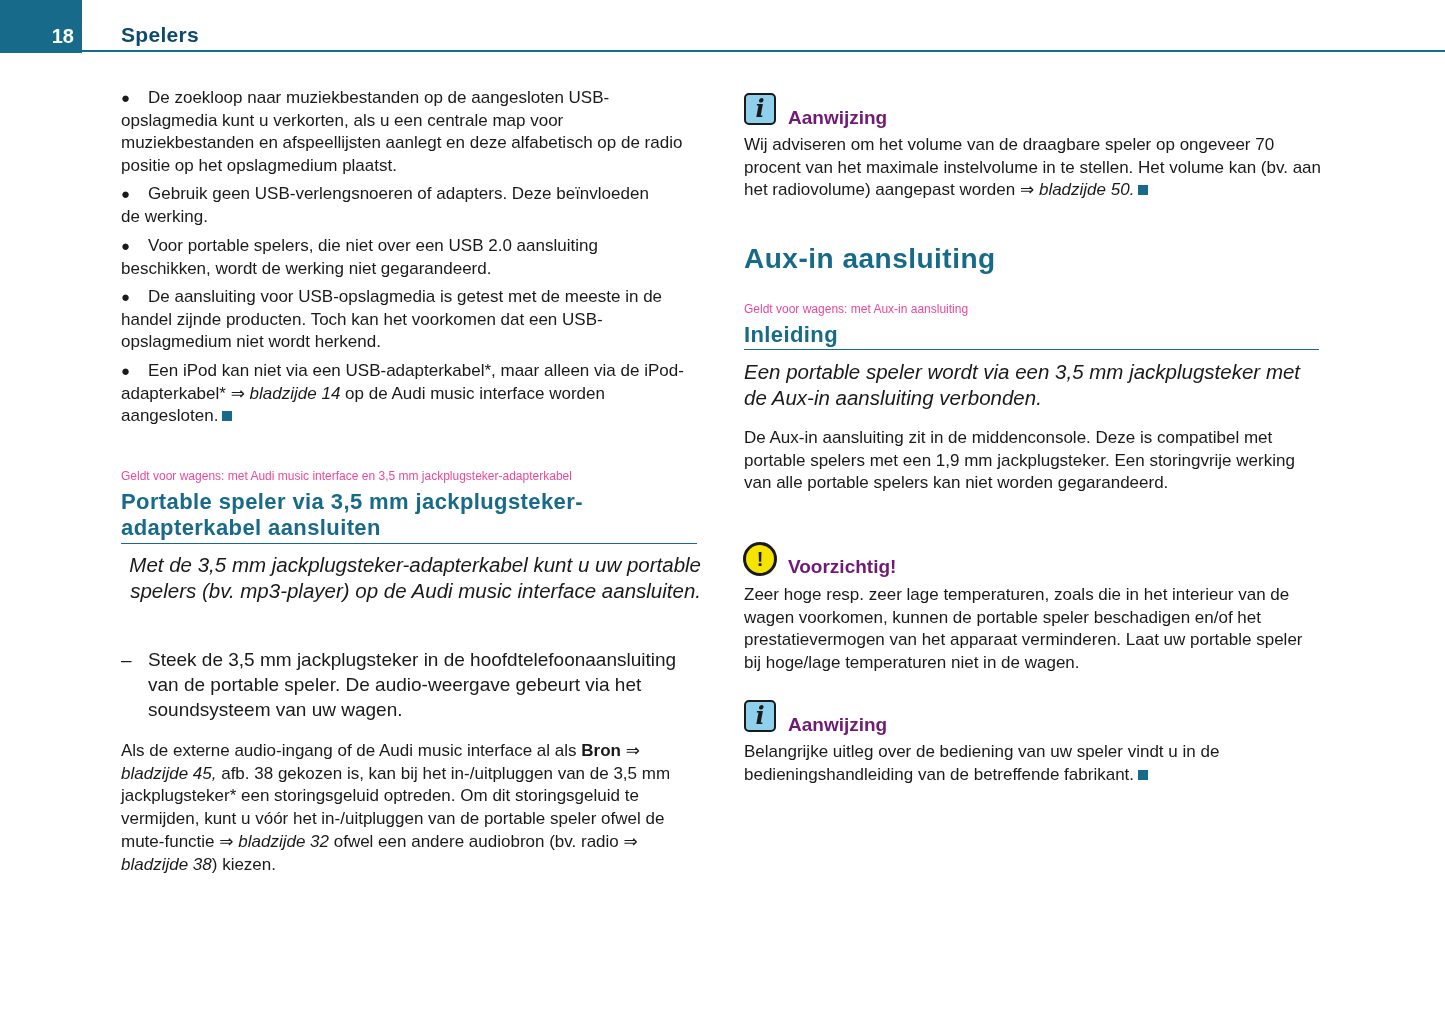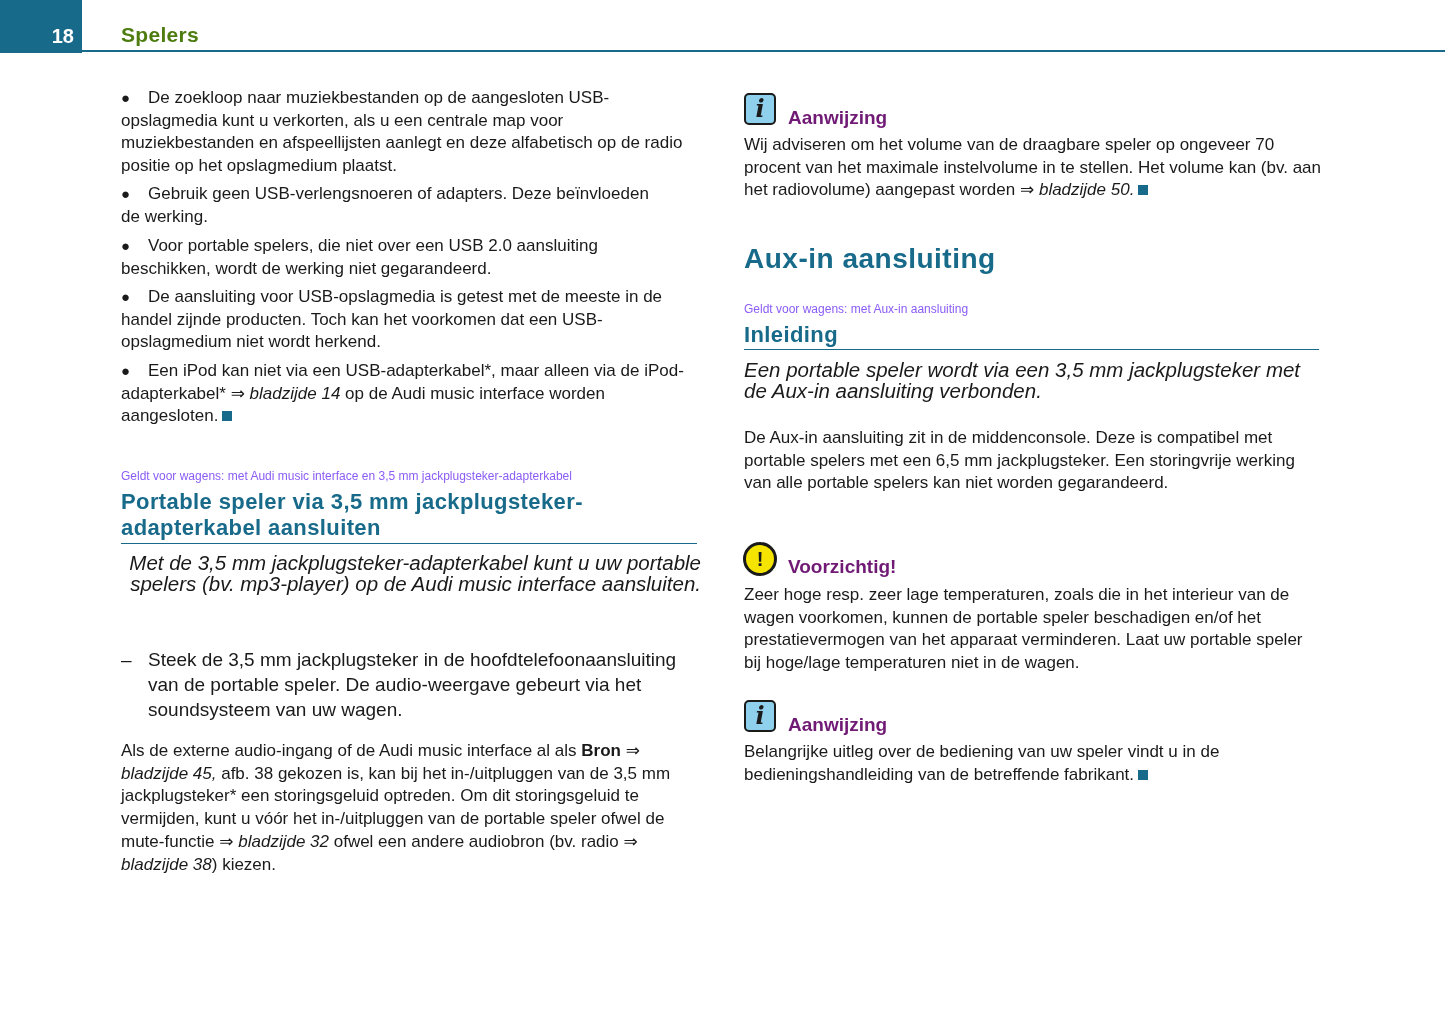--- a/index.html
+++ b/index.html
@@ -11,55 +11,55 @@
     .header-bar {
       position: absolute; left: 0; top: 0; width: 82px; height: 53px;
       background: #176a89;
     }
     .page-number {
       position: absolute; left: 0; top: 25px; width: 74px; text-align: right;
       color: #ffffff; font-weight: bold; font-size: 20px;
     }
     .section-title {
       position: absolute; left: 121px; top: 23px;
-      font-size: 21px; font-weight: bold; color: #4d7c0f; letter-spacing: 0.3px;
+      font-size: 21px; font-weight: bold; color: #0c4a6e; letter-spacing: 0.3px;
     }
     .header-rule {
       position: absolute; left: 82px; top: 50px; width: 1363px; height: 2px;
       background: #176a89;
     }
 
     .para {
       position: absolute; font-size: 17px; line-height: 22.7px;
       color: #1a1a1a; margin: 0;
     }
     .bullet-dot { display: inline-block; width: 27px; font-size: 15px; }
     .end-square {
       display: inline-block; width: 10px; height: 10px; background: #176a89;
       margin-left: 4px; vertical-align: 0px;
     }
     .italic { font-style: italic; }
     .bold { font-weight: bold; }
     .applies {
-      position: absolute; font-size: 12px; color: #8b5cf6;
+      position: absolute; font-size: 12px; color: #ec4899;
     }
     .h2-blue {
       position: absolute; color: #176a89; font-weight: bold;
       font-size: 22px; line-height: 26px; letter-spacing: 0.4px;
     }
     .h1-blue {
       position: absolute; color: #176a89; font-weight: bold;
       font-size: 28px; letter-spacing: 0.5px;
     }
     .rule {
       position: absolute; height: 1px; background: #176a89;
     }
     .lead {
       position: absolute; font-style: italic; font-size: 20.5px;
-      line-height: 21px; color: #1a1a1a;
+      line-height: 26px; color: #1a1a1a;
     }
     .step {
       position: absolute; font-size: 19px; line-height: 25px; color: #1a1a1a;
       padding-left: 27px; text-indent: -27px;
     }
     .step-dash { display: inline-block; width: 27px; text-indent: 0; }
     .note-title {
       position: absolute; font-size: 19px; font-weight: bold; color: #701a75;
     }
     .icon-info {
@@ -125,21 +125,21 @@
   <p class="para" style="left:744px; top:134px; width:580px;">
     <span>Wij adviseren om het volume van de draagbare speler op ongeveer 70 procent van het maximale instelvolume in te stellen. Het volume kan (bv. aan het radiovolume) aangepast worden ⇒ </span><span class="italic">bladzijde 50.</span><span class="end-square"></span>
   </p>
 
   <div class="h1-blue" style="left:744px; top:243px;">Aux-in aansluiting</div>
   <div class="applies" style="left:744px; top:302px;">Geldt voor wagens: met Aux-in aansluiting</div>
   <div class="h2-blue" style="left:744px; top:322px;">Inleiding</div>
   <div class="rule" style="left:744px; top:349px; width:575px;"></div>
   <div class="lead" style="left:744px; top:359px; width:580px;">Een portable speler wordt via een 3,5 mm jackplugsteker met de Aux-in aansluiting verbonden.</div>
 
-  <p class="para" style="left:744px; top:427px; width:575px;">De Aux-in aansluiting zit in de middenconsole. Deze is compatibel met portable spelers met een 6,5 mm jackplugsteker. Een storingvrije werking van alle portable spelers kan niet worden gegarandeerd.</p>
+  <p class="para" style="left:744px; top:427px; width:575px;">De Aux-in aansluiting zit in de middenconsole. Deze is compatibel met portable spelers met een 1,9 mm jackplugsteker. Een storingvrije werking van alle portable spelers kan niet worden gegarandeerd.</p>
 
   <div class="icon-warn" style="left:743px; top:542px;">!</div>
   <div class="note-title" style="left:788px; top:556px;">Voorzichtig!</div>
   <p class="para" style="left:744px; top:584px; width:580px;">Zeer hoge resp. zeer lage temperaturen, zoals die in het interieur van de wagen voorkomen, kunnen de portable speler beschadigen en/of het prestatievermogen van het apparaat verminderen. Laat uw portable speler bij hoge/lage temperaturen niet in de wagen.</p>
 
   <div class="icon-info" style="left:744px; top:700px;">
       <span>i</span>
     </div>
   <div class="note-title" style="left:788px; top:714px;">Aanwijzing</div>
   <p class="para" style="left:744px; top:741px; width:570px;">

